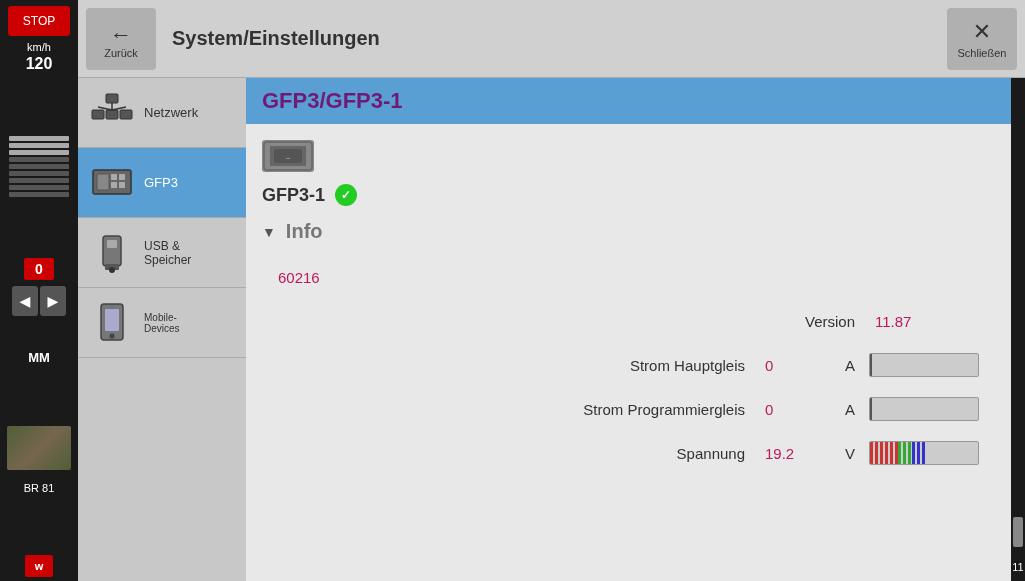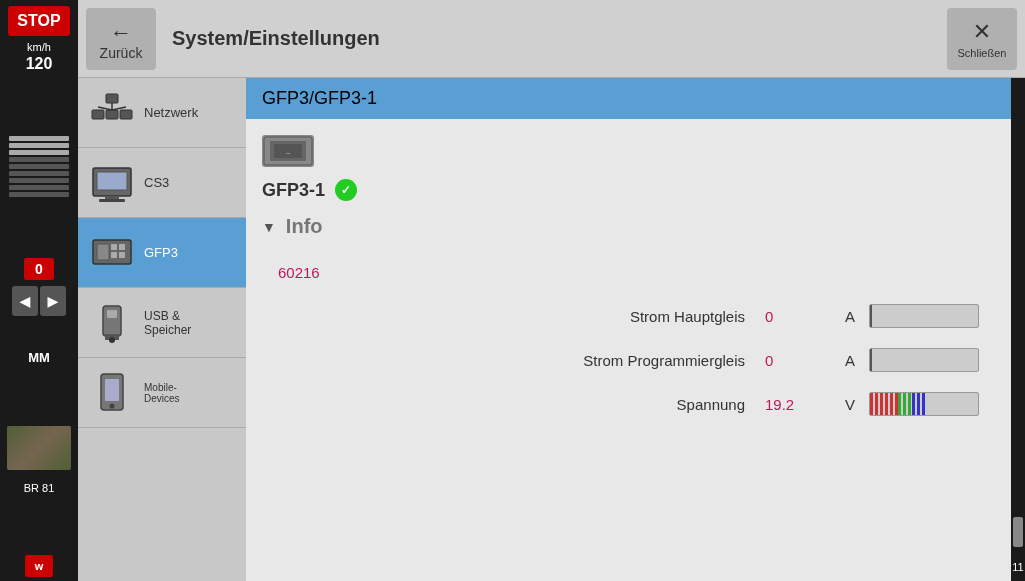--- a/index.html
+++ b/index.html
@@ -22,22 +22,22 @@
       flex-direction: column;
       align-items: center;
       justify-content: space-between;
       padding: 4px 0;
       flex-shrink: 0;
     }
 
     .stop-btn {
       background: #cc0000;
       color: white;
-      font-weight: bold;
-      font-size: 16px;
+      font-weight: normal;
+      font-size: 12px;
       width: 62px;
       height: 30px;
       display: flex;
       align-items: center;
       justify-content: center;
       border-radius: 3px;
       cursor: pointer;
     }
 
     .speed-display {
@@ -169,21 +169,21 @@
       cursor: pointer;
       gap: 2px;
     }
 
     .back-btn .arrow-icon {
       font-size: 22px;
       color: #333;
     }
 
     .back-btn .btn-label {
-      font-size: 14px;
+      font-size: 11px;
       color: #333;
     }
 
     .header-title {
       flex: 1;
       font-size: 20px;
       font-weight: bold;
       color: #333;
       padding-left: 16px;
     }
@@ -271,23 +271,23 @@
       flex: 1;
       background: #e0e0e0;
       display: flex;
       flex-direction: column;
       overflow: hidden;
     }
 
     .content-header {
       background: #5a9fd4;
       padding: 10px 16px;
-      font-size: 18px;
-      font-weight: normal;
-      color: #000000;
+      font-size: 22px;
+      font-weight: bold;
+      color: #701a75;
       flex-shrink: 0;
     }
 
     .content-body {
       flex: 1;
       overflow-y: auto;
       padding: 8px 0;
       background: #e8e8e8;
     }
 
@@ -545,31 +545,20 @@
             <rect x="17" y="20" width="12" height="9" rx="1" fill="#555" stroke="#333" stroke-width="1"></rect>
             <rect x="31" y="20" width="12" height="9" rx="1" fill="#555" stroke="#333" stroke-width="1"></rect>
             <line x1="23" y1="13" x2="23" y2="20" stroke="#333" stroke-width="1.5"></line>
             <line x1="9" y1="17" x2="23" y2="20" stroke="#333" stroke-width="1.5"></line>
             <line x1="37" y1="17" x2="23" y2="20" stroke="#333" stroke-width="1.5"></line>
           </svg>
         </div>
         <span class="nav-label">Netzwerk</span>
       </div>
 
-      <div class="nav-item">
-        <div class="nav-icon">
-          <svg viewBox="0 0 46 46" fill="none" xmlns="http://www.w3.org/2000/svg">
-            <rect x="4" y="8" width="38" height="28" rx="2" fill="#666" stroke="#333" stroke-width="1.5"></rect>
-            <rect x="8" y="12" width="30" height="18" rx="1" fill="#9ac" stroke="#555" stroke-width="1"></rect>
-            <rect x="16" y="36" width="14" height="4" rx="1" fill="#555"></rect>
-            <rect x="10" y="39" width="26" height="3" rx="1" fill="#444"></rect>
-          </svg>
-        </div>
-        <span class="nav-label">CS3</span>
-      </div>
 
       <div class="nav-item active">
         <div class="nav-icon">
           <svg viewBox="0 0 46 46" fill="none" xmlns="http://www.w3.org/2000/svg">
             <rect x="4" y="10" width="38" height="24" rx="2" fill="#666" stroke="#333" stroke-width="1.5"></rect>
             <rect x="8" y="14" width="12" height="16" rx="1" fill="#888" stroke="#555" stroke-width="1"></rect>
             <rect x="22" y="14" width="6" height="6" rx="0.5" fill="#aaa"></rect>
             <rect x="30" y="14" width="6" height="6" rx="0.5" fill="#aaa"></rect>
             <rect x="22" y="22" width="6" height="6" rx="0.5" fill="#aaa"></rect>
             <rect x="30" y="22" width="6" height="6" rx="0.5" fill="#aaa"></rect>
@@ -633,20 +622,25 @@
             <span class="info-label">Info</span>
           </div>
 
           <div class="info-table">
 
             <div class="info-row">
               <span class="info-value">60216</span>
               <span class="info-unit"></span>
             </div>
 
+            <div class="info-row">
+              <span class="info-key">Version</span>
+              <span class="info-value">11.87</span>
+              <span class="info-unit"></span>
+            </div>
 
             <div class="info-row">
               <span class="info-key">Strom Hauptgleis</span>
               <span class="info-value">0</span>
               <span class="info-unit">A</span>
               <div class="gauge-bar">
                 <div class="gauge-fill-zero"></div>
               </div>
             </div>
 

